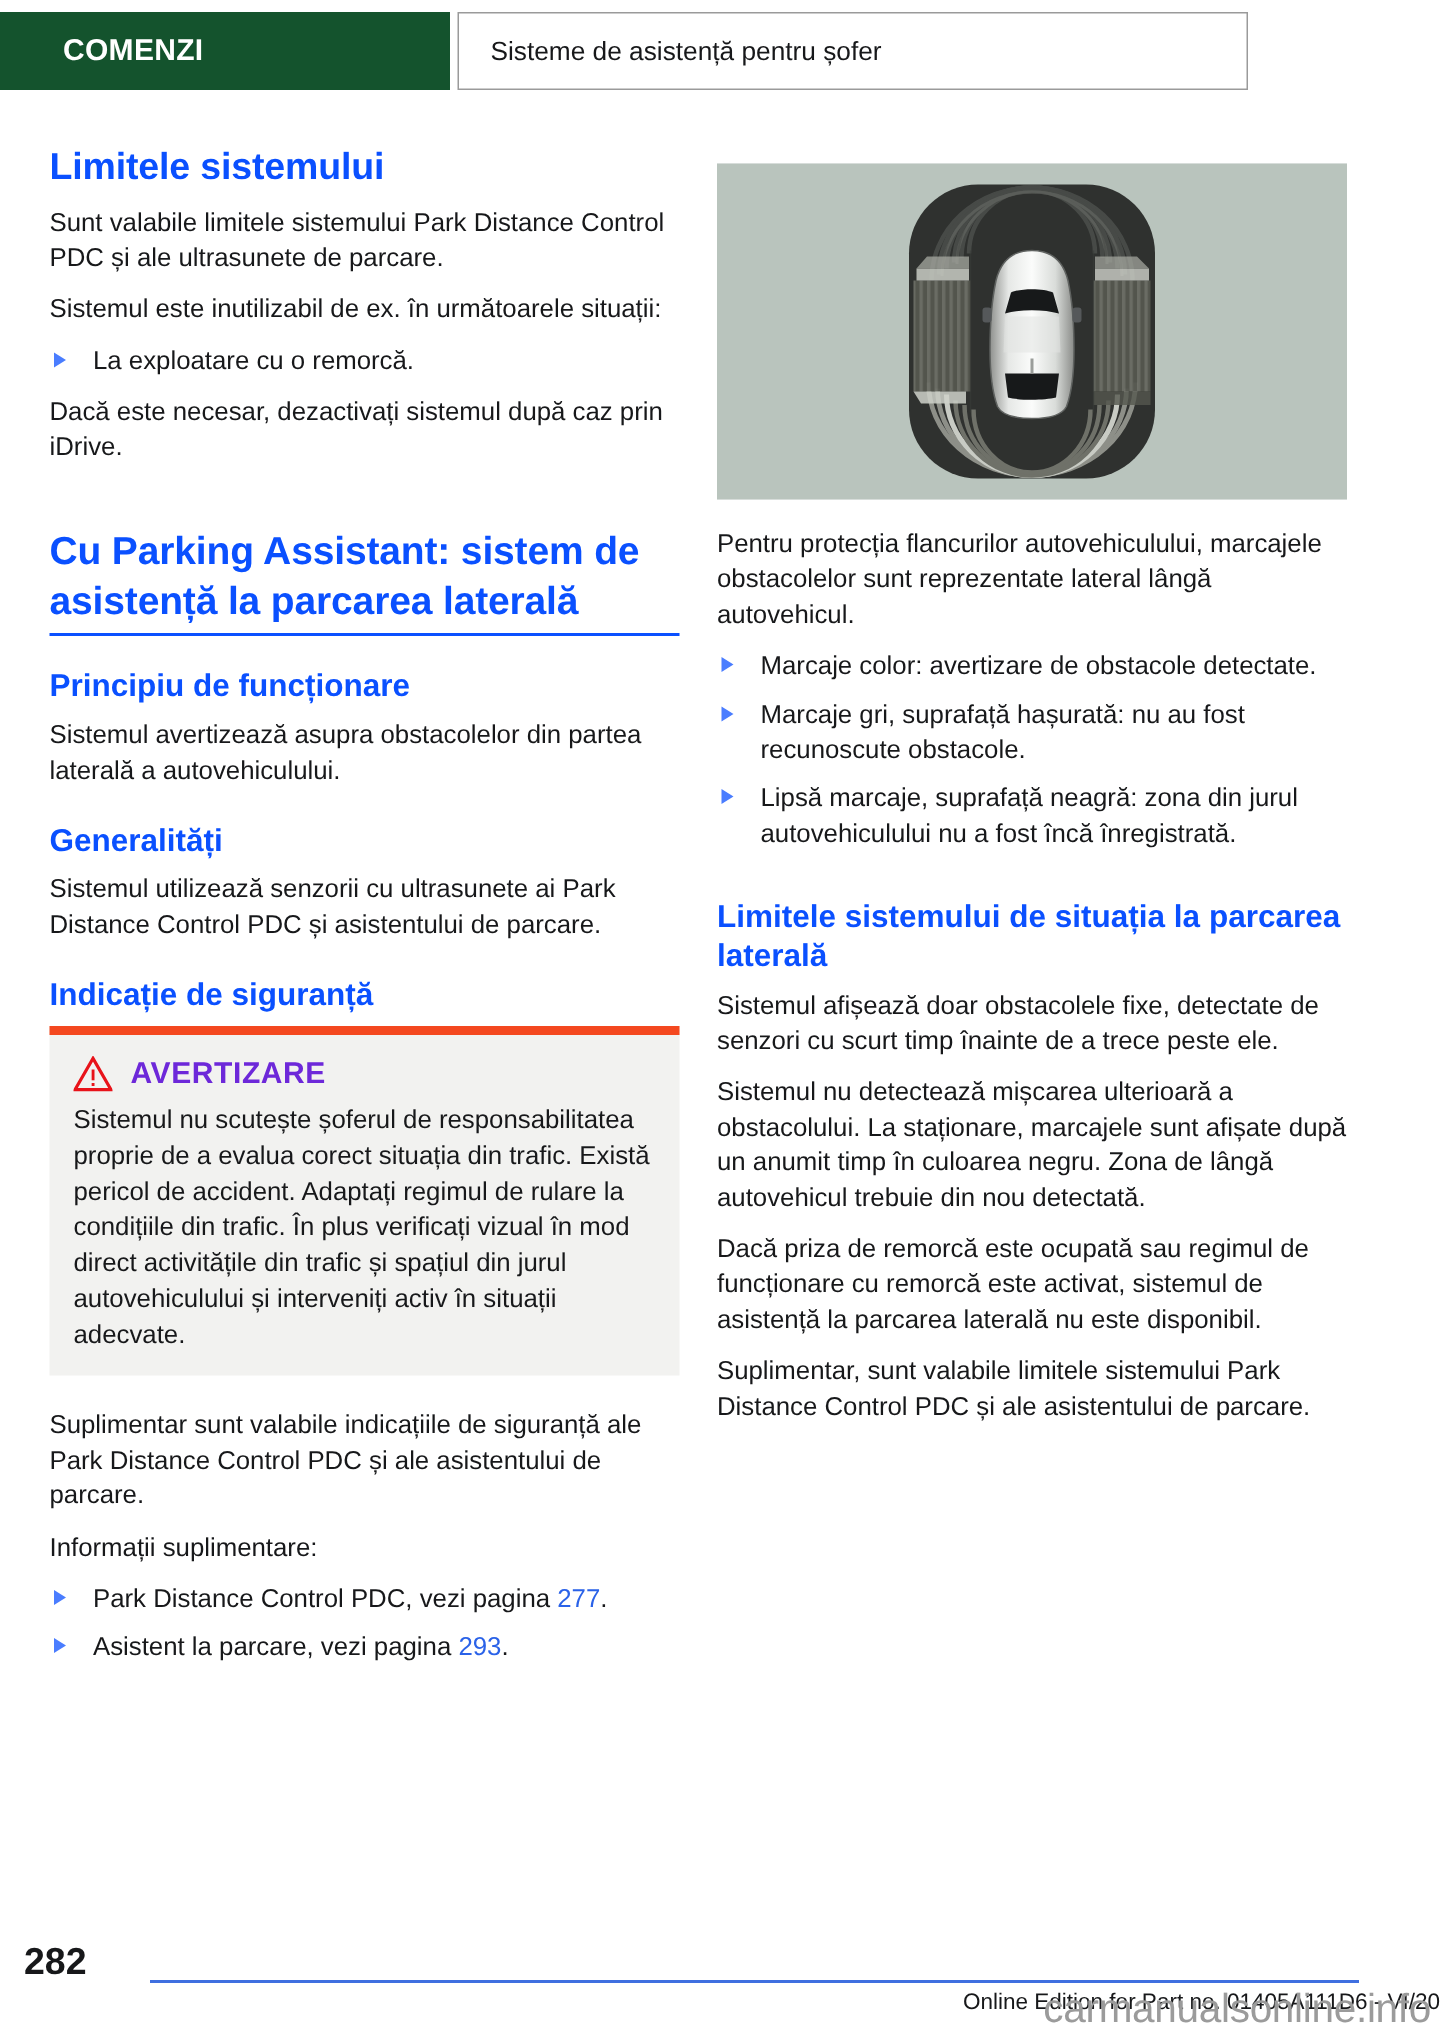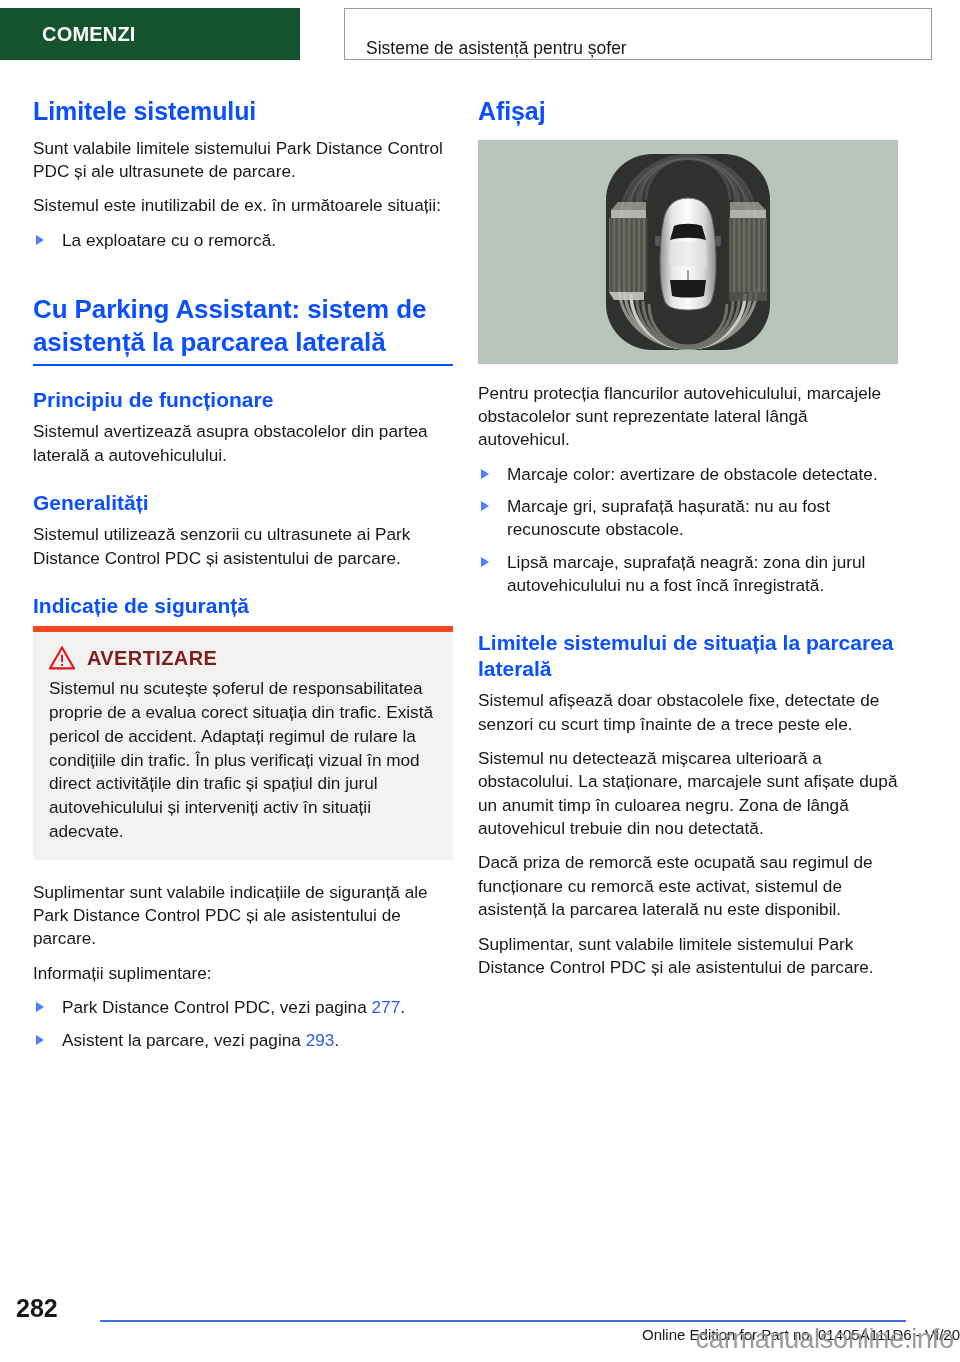--- a/index.html
+++ b/index.html
@@ -38,28 +38,27 @@
     color: #ffffff;
     font-size: 20px;
     font-weight: bold;
     letter-spacing: 0.2px;
     margin-left: 42px;
   }
   .header-title-box {
     position: absolute;
     left: 305px;
     top: 0;
-    width: 588px;
+    width: 527px;
     height: 52px;
     border: 1px solid #9a9a9a;
     box-sizing: border-box;
     background: #ffffff;
     display: flex;
-    align-items: flex-end;
-    margin-left: 39px;
+    align-items: center;
   }
   .header-title-text {
     font-size: 17.5px;
     color: #17181a;
     margin-left: 21px;
   }
 
   
   .col {
     position: absolute;
@@ -144,21 +143,21 @@
   .warn-tri-icon {
     width: 26px;
     height: 24px;
     margin-right: 12px;
     flex: 0 0 auto;
   }
   .warning-label {
     font-size: 20px;
     font-weight: bold;
     letter-spacing: 0.4px;
-    color: #7f1d1d;
+    color: #6d28d9;
   }
   .warning-body {
     font-size: 17.2px;
     line-height: 1.38;
     margin: 0;
     color: #17181a;
   }
 
   
   .figure {
@@ -232,20 +231,21 @@
   <p class="body-text">Sunt valabile limitele sistemului Park Distance Control PDC și ale ultrasunete de parcare.</p>
   <p class="body-text">Sistemul este inutilizabil de ex. în următoarele situații:</p>
 
   <ul class="bullets">
     <li>
       <span class="tri"></span>
       <span>La exploatare cu o remorcă.</span>
     </li>
   </ul>
 
+  <p class="body-text">Dacă este necesar, dezactivați sistemul după caz prin iDrive.</p>
 
   <div class="spacer-lg"></div>
 
   <h1 class="section-title big">Cu Parking Assistant: sistem de asistență la parcarea laterală</h1>
 
   <div class="spacer-md"></div>
 
   <h2 class="sub-title">Principiu de funcționare</h2>
   <p class="body-text">Sistemul avertizează asupra obstacolelor din partea laterală a autovehiculului.</p>
 
@@ -282,21 +282,20 @@
     </li>
     <li>
       <span class="tri"></span>
       <span>Asistent la parcare, vezi pagina </span><a class="pageref" href="#" style="text-decoration:none">293</a><span>.</span>
     </li>
   </ul>
 </div>
 
 <div class="col col-right">
 
-  <h1 class="section-title">Afișaj</h1>
 
   <div class="figure">
     <svg width="420" height="224" viewBox="0 0 420 224">
       <defs>
         <linearGradient id="carBody" x1="0" y1="0" x2="1" y2="0">
           <stop offset="0%" stop-color="#8f918e"></stop>
           <stop offset="22%" stop-color="#e6e8e6"></stop>
           <stop offset="50%" stop-color="#fbfcfb"></stop>
           <stop offset="78%" stop-color="#d9dcd9"></stop>
           <stop offset="100%" stop-color="#8a8c89"></stop>

